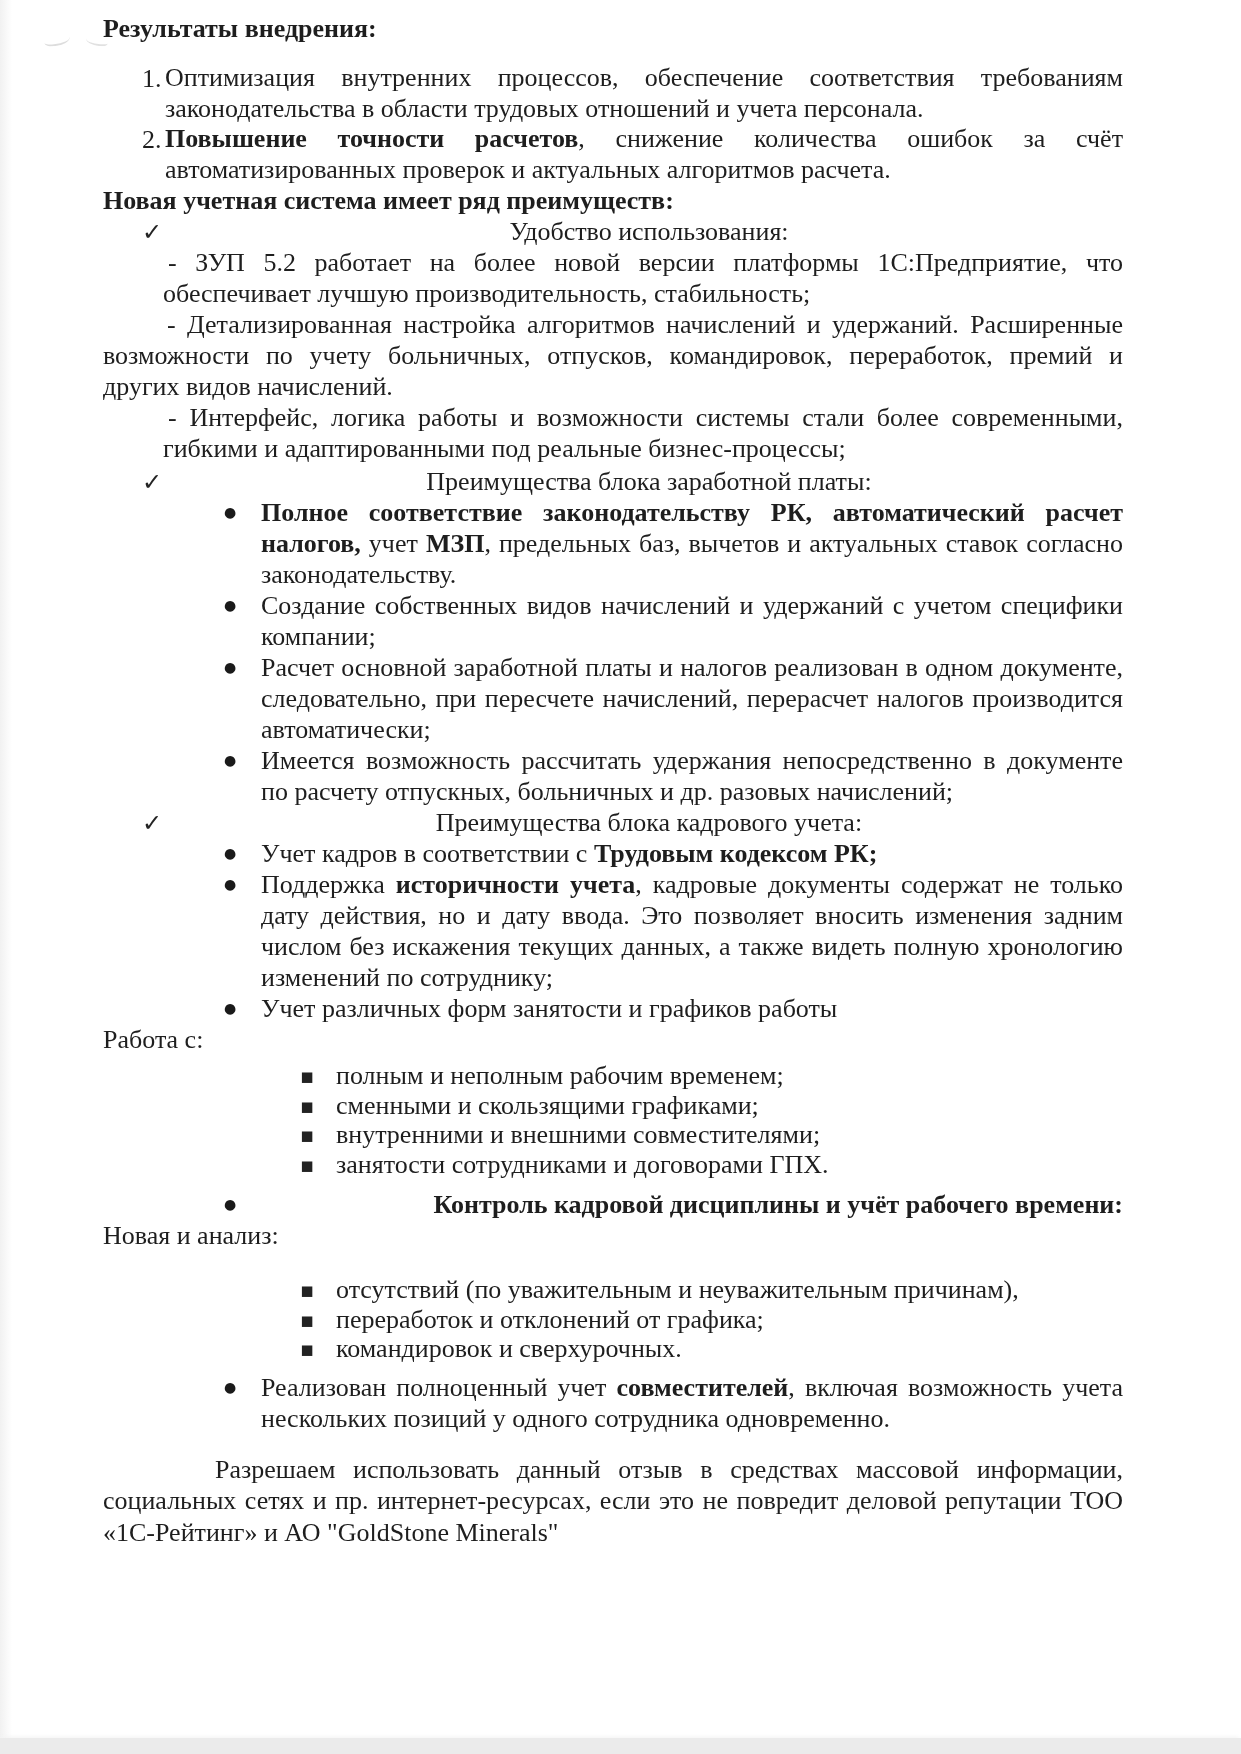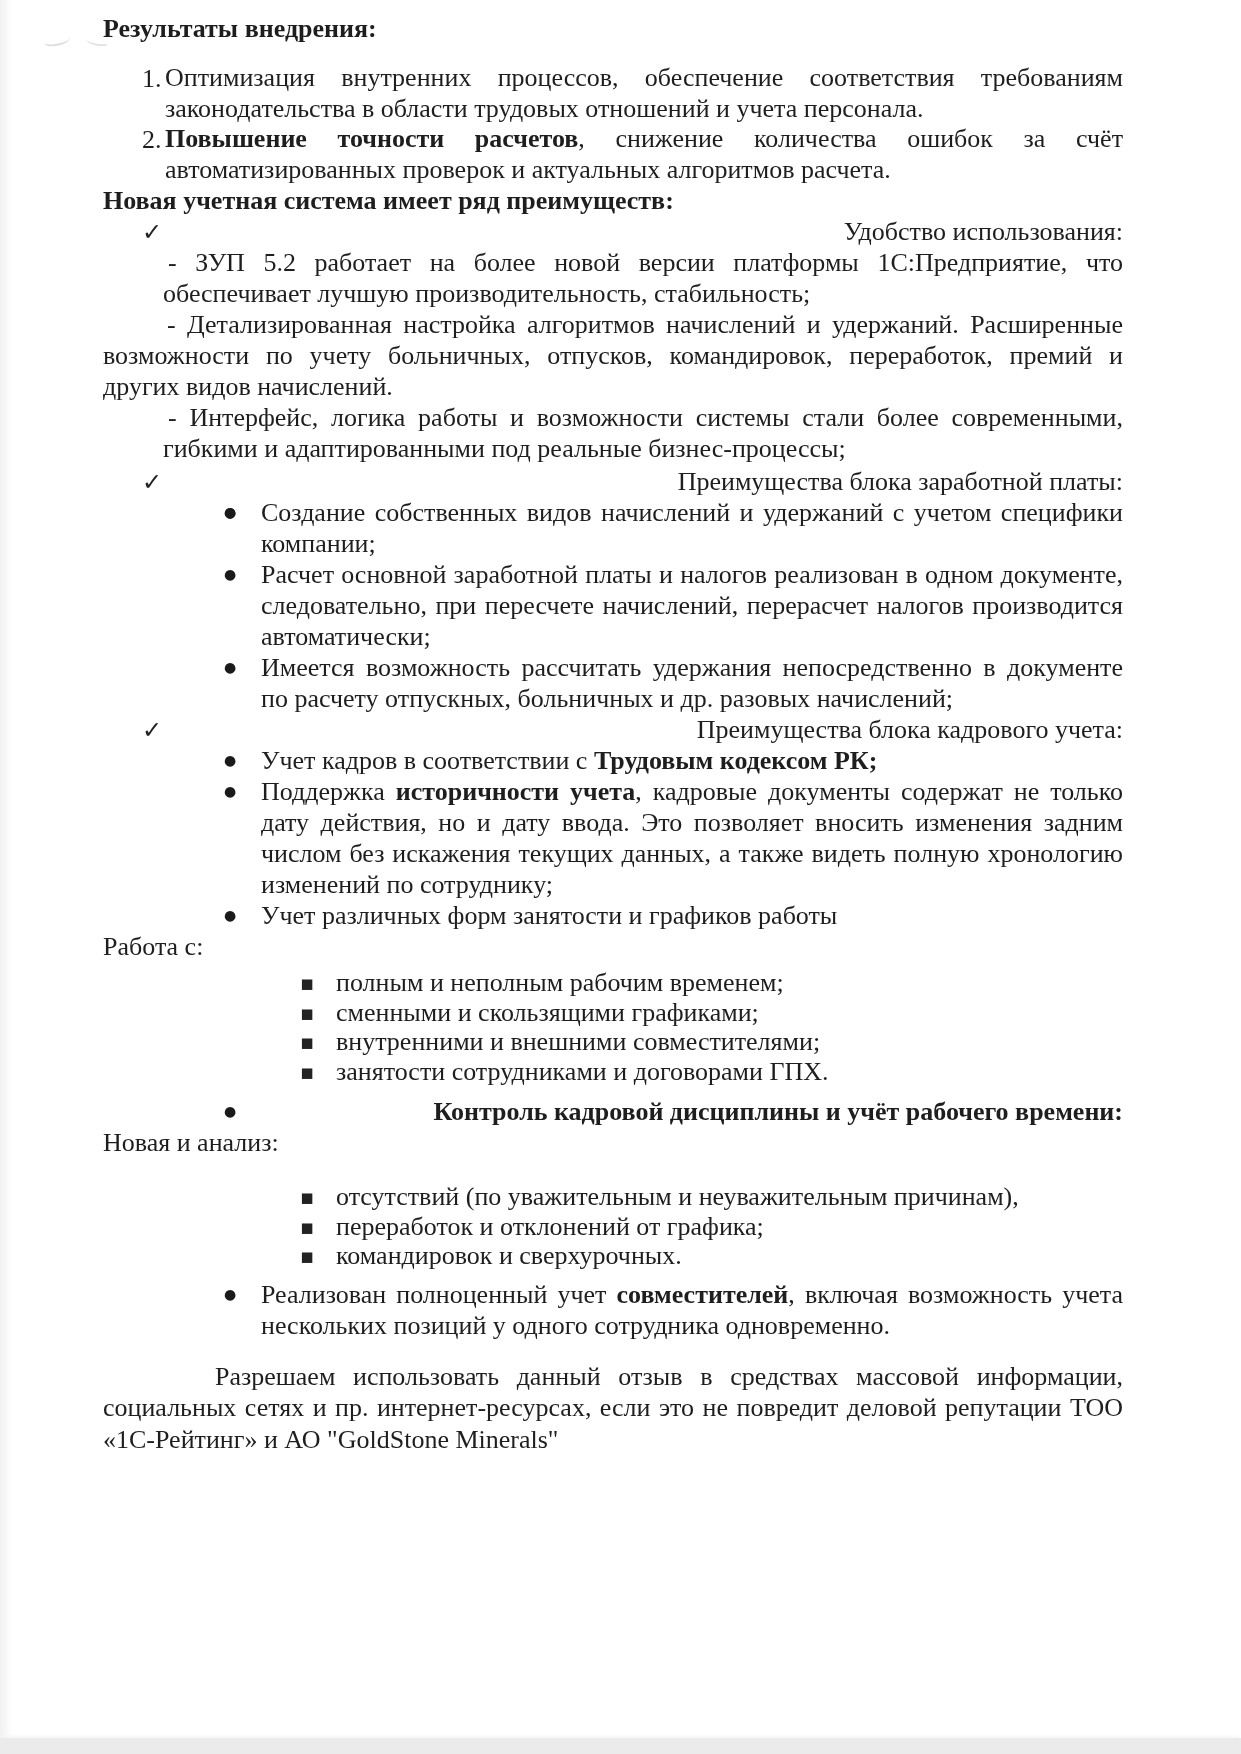--- a/index.html
+++ b/index.html
@@ -40,21 +40,21 @@
   .oli { position: relative; padding-left: 62px; }
   .oli-1 { margin-top: 19px; }
   .onum { position: absolute; left: 39px; top: 0; font-size: 26px; line-height: 31px; }
   .oli p { line-height: 30.5px; }
   
   .cli { position: relative; padding-left: 72px; }
   .cmark {
     position: absolute; left: 39px; top: 1px;
     font-family: "DejaVu Sans", sans-serif; font-size: 24px; line-height: 30px; color: #242424;
   }
-  .cli p { text-align: right; }
+  .cli p { text-align: center; }
   
   .dash-in { padding-left: 60px; text-indent: 5px; }
   .dash-zup { margin-top: 0; }
   .dash-full { text-indent: 64px; margin-top: 12px; }
   .dash-interface { margin-top: 22px; }
   .after-dash { margin-top: 2px; }
   
   .bli { position: relative; padding-left: 158px; }
   .bmark {
     position: absolute; left: 121px; top: 8px;
@@ -110,20 +110,21 @@
   <p class="dash-full">- Детализированная настройка алгоритмов начислений и удержаний. Расширенные возможности по учету больничных, отпусков, командировок, переработок, премий и других видов начислений.</p>
   <p class="dash-in dash-interface">- Интерфейс, логика работы и возможности системы стали более современными, гибкими и адаптированными под реальные бизнес-процессы;</p>
 
   <div class="cli after-dash">
       <span class="cmark">✓</span>
       <p>Преимущества блока заработной платы:</p>
     </div>
 
   <div class="bli">
       <span class="bmark">●</span>
+      <p><b>Полное соответствие законодательству РК, автоматический расчет налогов,</b><span> учет </span><b>МЗП</b><span>, предельных баз, вычетов и актуальных ставок согласно законодательству.</span></p>
     </div>
 
   <div class="bli">
       <span class="bmark">●</span>
       <p>Создание собственных видов начислений и удержаний с учетом специфики компании;</p>
     </div>
 
   <div class="bli">
       <span class="bmark">●</span>
       <p>Расчет основной заработной платы и налогов реализован в одном документе, следовательно, при пересчете начислений, перерасчет налогов производится автоматически;</p>

